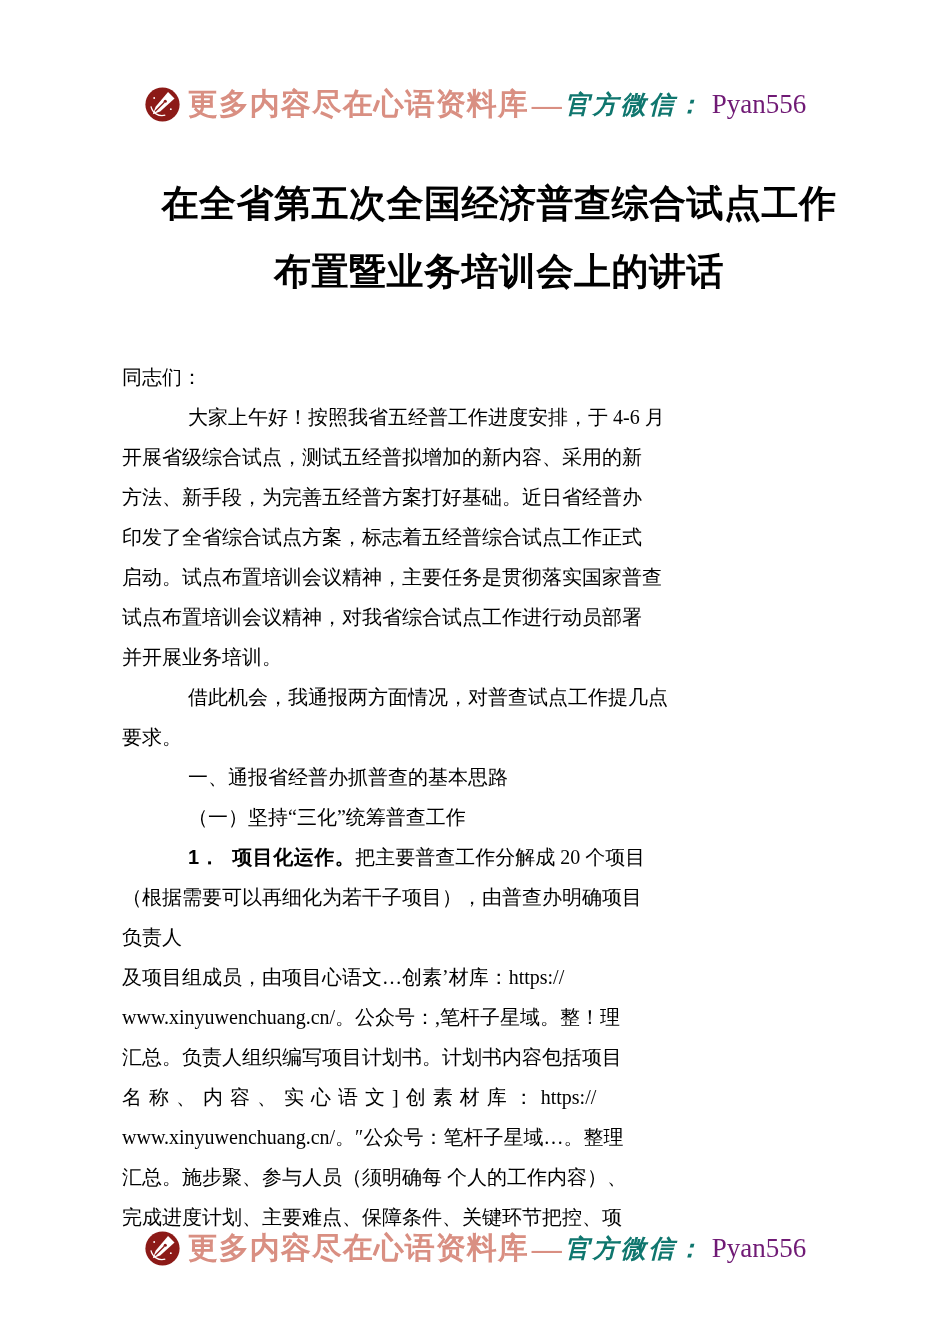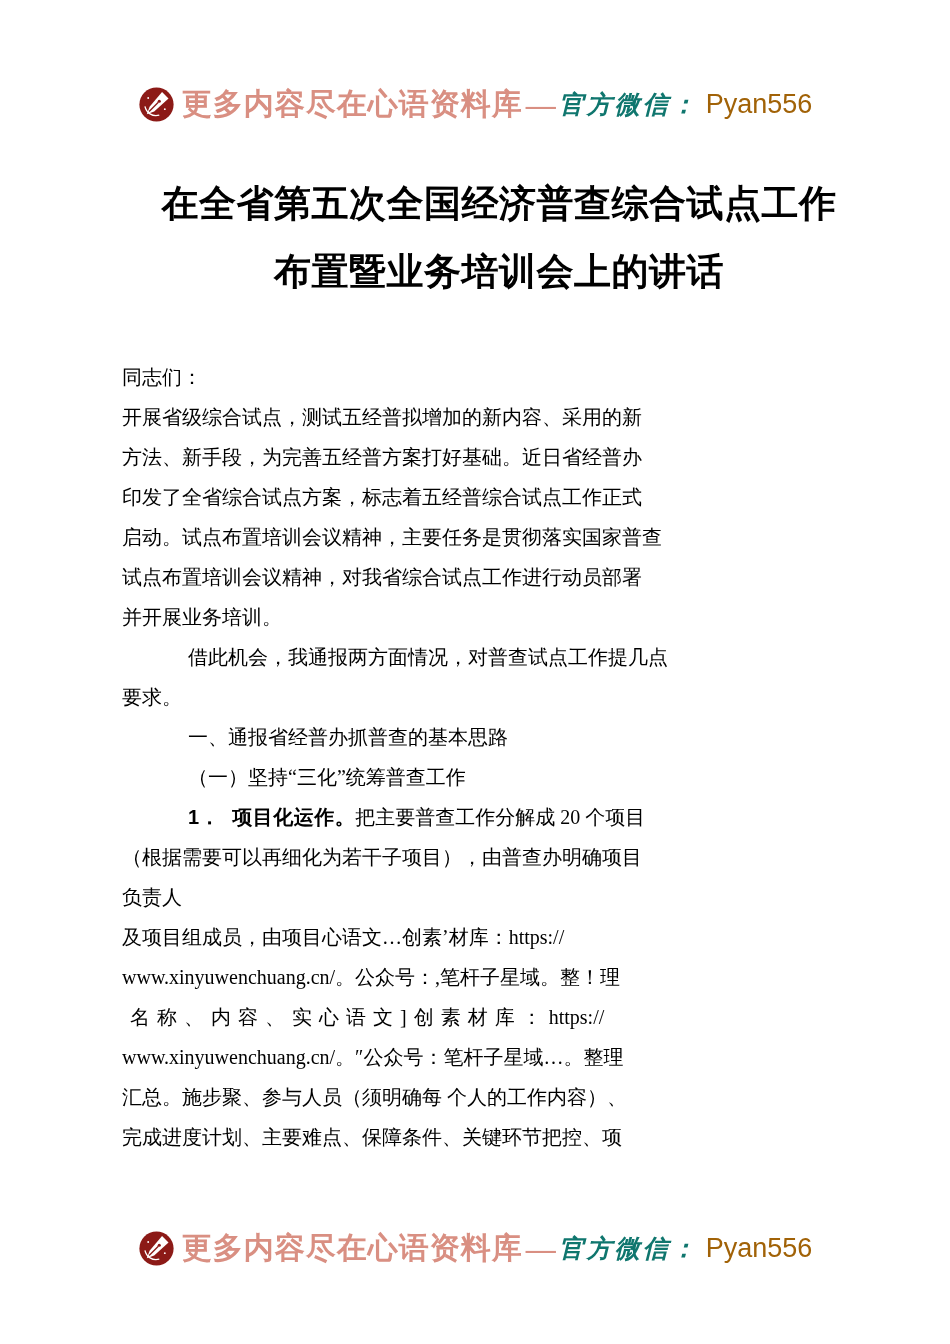--- a/index.html
+++ b/index.html
@@ -19,41 +19,41 @@
   .brand{
     font-size:30px;font-weight:bold;color:#d98f82;
     font-family:"Liberation Serif","DejaVu Serif",serif;letter-spacing:1px;
   }
   .dash{font-size:30px;font-weight:bold;color:#d98f82;margin:0 -4px;}
   .wlabel{
     font-size:25px;color:#0f766e;font-weight:bold;font-style:italic;
     font-family:"Liberation Serif","DejaVu Serif",serif;letter-spacing:3px;
   }
   .wid{
-    font-size:27px;color:#a16207;
-    font-family:Liberation Sans, sans-serif;
+    font-size:27px;color:#701a75;
+    font-family:Liberation Serif, serif;
   }
   
   .title{
     position:absolute;top:170px;left:0;width:100%;text-align:center;
     font-size:37px;line-height:68px;font-weight:bold;color:#000;
     font-family:"Liberation Serif","DejaVu Serif",serif;letter-spacing:0.5px;padding-left:24px;
   }
   
   .docbody{
     position:absolute;top:357px;left:122px;width:714px;
     font-size:20px;color:#000;
   }
   .line{height:40px;line-height:40px;white-space:pre;overflow:visible;}
   .ind{padding-left:66px;}
   .bold{
     font-family:"Liberation Sans","DejaVu Sans",sans-serif;
     font-weight:bold;letter-spacing:0.5px;
   }
-  .spread{letter-spacing:7px;margin-left:8px;}
+  .spread{letter-spacing:7px;}
 </style>
 </head>
 <body>
 
 <div class="page">
 
   <div class="brandrow header">
     <span class="logo">
       <svg viewBox="0 0 40 40" xmlns="http://www.w3.org/2000/svg">
         <circle cx="20" cy="20" r="18.5" fill="#8c1a17"></circle>
@@ -71,35 +71,37 @@
     <span class="wid">Pyan556</span>
   </div>
 
   <div class="title">
     <div>在全省第五次全国经济普查综合试点工作</div>
     <div>布置暨业务培训会上的讲话</div>
   </div>
 
   <div class="docbody">
       <div class="line"><span>同志们：</span></div>
+      <div class="line ind"><span>大家上午好！按照我省五经普工作进度安排，于 4-6 月</span></div>
       <div class="line"><span>开展省级综合试点，测试五经普拟增加的新内容、采用的新</span></div>
       <div class="line"><span>方法、新手段，为完善五经普方案打好基础。近日省经普办</span></div>
       <div class="line"><span>印发了全省综合试点方案，标志着五经普综合试点工作正式</span></div>
       <div class="line"><span>启动。试点布置培训会议精神，主要任务是贯彻落实国家普查</span></div>
       <div class="line"><span>试点布置培训会议精神，对我省综合试点工作进行动员部署</span></div>
       <div class="line"><span>并开展业务培训。</span></div>
       <div class="line ind"><span>借此机会，我通报两方面情况，对普查试点工作提几点</span></div>
       <div class="line"><span>要求。</span></div>
       <div class="line ind"><span>一、通报省经普办抓普查的基本思路</span></div>
       <div class="line ind"><span>（一）坚持“三化”统筹普查工作</span></div>
       <div class="line ind"><span class="bold">1．  项目化运作。</span><span>把主要普查工作分解成 20 个项目</span></div>
       <div class="line"><span>（根据需要可以再细化为若干子项目），由普查办明确项目</span></div>
       <div class="line"><span>负责人</span></div>
       <div class="line"><span>及项目组成员，由项目心语文…创素’材库：https://</span></div>
       <div class="line"><span>www.xinyuwenchuang.cn/。公众号：,笔杆子星域。整！理</span></div>
+      <div class="line"><span>汇总。负责人组织编写项目计划书。计划书内容包括项目</span></div>
       <div class="line"><span class="spread">名称、内容、实心语文]创素材库：</span><span>https://</span></div>
       <div class="line"><span>www.xinyuwenchuang.cn/。″公众号：笔杆子星域…。整理</span></div>
       <div class="line"><span>汇总。施步聚、参与人员（须明确每 个人的工作内容）、</span></div>
       <div class="line"><span>完成进度计划、主要难点、保障条件、关键环节把控、项</span></div>
     </div>
 
   <div class="brandrow footer">
     <span class="logo">
       <svg viewBox="0 0 40 40" xmlns="http://www.w3.org/2000/svg">
         <circle cx="20" cy="20" r="18.5" fill="#8c1a17"></circle>

